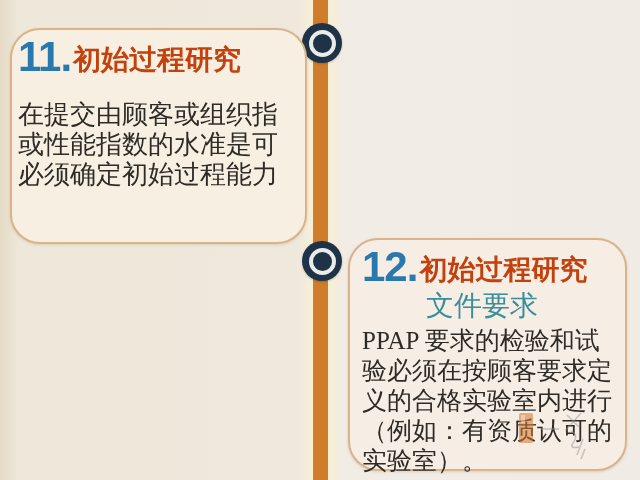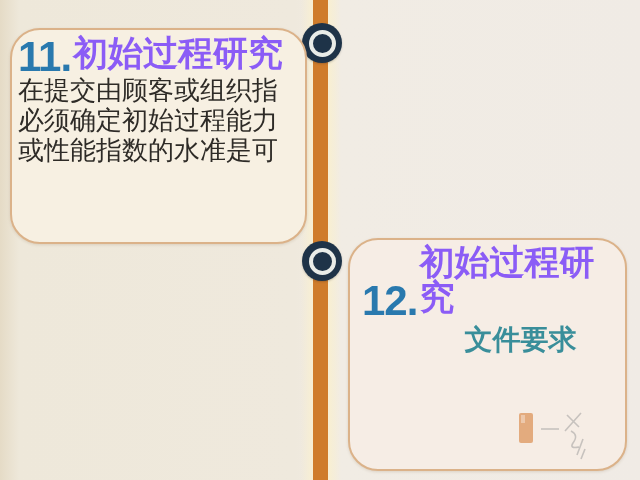--- a/index.html
+++ b/index.html
@@ -38,31 +38,31 @@
   }
   .card11{left:10px;top:28px;width:297px;height:216px;background:#f7f0e2;padding:4px 12px 6px 6px;}
   .card12{left:348px;top:238px;width:279px;height:233px;background:#f6ede5;padding:4px 10px 6px 12px;border-radius:30px;}
   .title-row{display:flex;align-items:flex-end;line-height:1;margin-top:4px;}
   .num{
     font-size:42px;font-weight:bold;color:#2979ae;
     letter-spacing:-1px;line-height:0.9;
     font-family:"Liberation Sans","DejaVu Sans",sans-serif;
   }
   .ttl{
-    font-size:35px;font-weight:bold;color:#8b5cf6;
-    font-family:Liberation Mono, monospace;
+    font-size:28px;font-weight:bold;color:#c2410c;
+    font-family:Liberation Sans, sans-serif;
     margin-left:2px;line-height:1;padding-bottom:2px;
   }
   .ttl2{
-    font-size:28px;font-weight:bold;color:#398e9a;
+    font-size:28px;font-weight:normal;color:#398e9a;
     font-family:"Liberation Serif","DejaVu Serif",serif;
-    line-height:1;margin:6px 0 2px 64px;text-align:center;
+    line-height:1;margin:6px 0 2px 64px;
   }
   .body-text{
-    margin-top:0;
+    margin-top:24px;
     font-family:"Liberation Serif","DejaVu Serif",serif;
     font-size:26px;color:#2e2b27;line-height:30px;
     letter-spacing:0px;white-space:nowrap;
   }
   .card12 .body-text{font-size:25px;margin-top:6px;}
   .wm{position:absolute;right:34px;bottom:8px;width:90px;height:52px;pointer-events:none;}
 </style>
 </head>
 <body>
 
@@ -78,31 +78,38 @@
     <div class="node-inner"></div>
   </div>
 
   <div class="card card11">
     <div class="title-row">
       <span class="num">11.</span>
       <span class="ttl">初始过程研究</span>
     </div>
     <div class="body-text">
       <div>在提交由顾客或组织指</div>
+      <div>或性能指数的水准是可</div>
       <div>必须确定初始过程能力</div>
-      <div>或性能指数的水准是可</div>
     </div>
   </div>
 
   <div class="card card12">
     <div class="title-row">
       <span class="num">12.</span>
       <span class="ttl">初始过程研究</span>
     </div>
     <div class="ttl2">文件要求</div>
+    <div class="body-text">
+      <div>PPAP 要求的检验和试</div>
+      <div>验必须在按顾客要求定</div>
+      <div>义的合格实验室内进行</div>
+      <div>（例如：有资质认可的</div>
+      <div>实验室）。</div>
+    </div>
     <svg class="wm" viewBox="0 0 90 52">
       <rect x="18" y="4" width="14" height="30" rx="2" fill="#d4752a" opacity="0.55"></rect>
       <rect x="20" y="6" width="4" height="8" fill="#fff" opacity="0.35"></rect>
       <line x1="40" y1="20" x2="58" y2="20" stroke="#9a9a9a" stroke-width="2" opacity="0.4"></line>
       <path d="M66 6 L78 18 M80 4 L64 22 M70 22 Q78 26 72 34 Q68 40 78 38 M82 30 L76 46 M84 40 L80 50" stroke="#8f8f8f" stroke-width="1.6" fill="none" opacity="0.45"></path>
     </svg>
   </div>
 
 </div>
 

